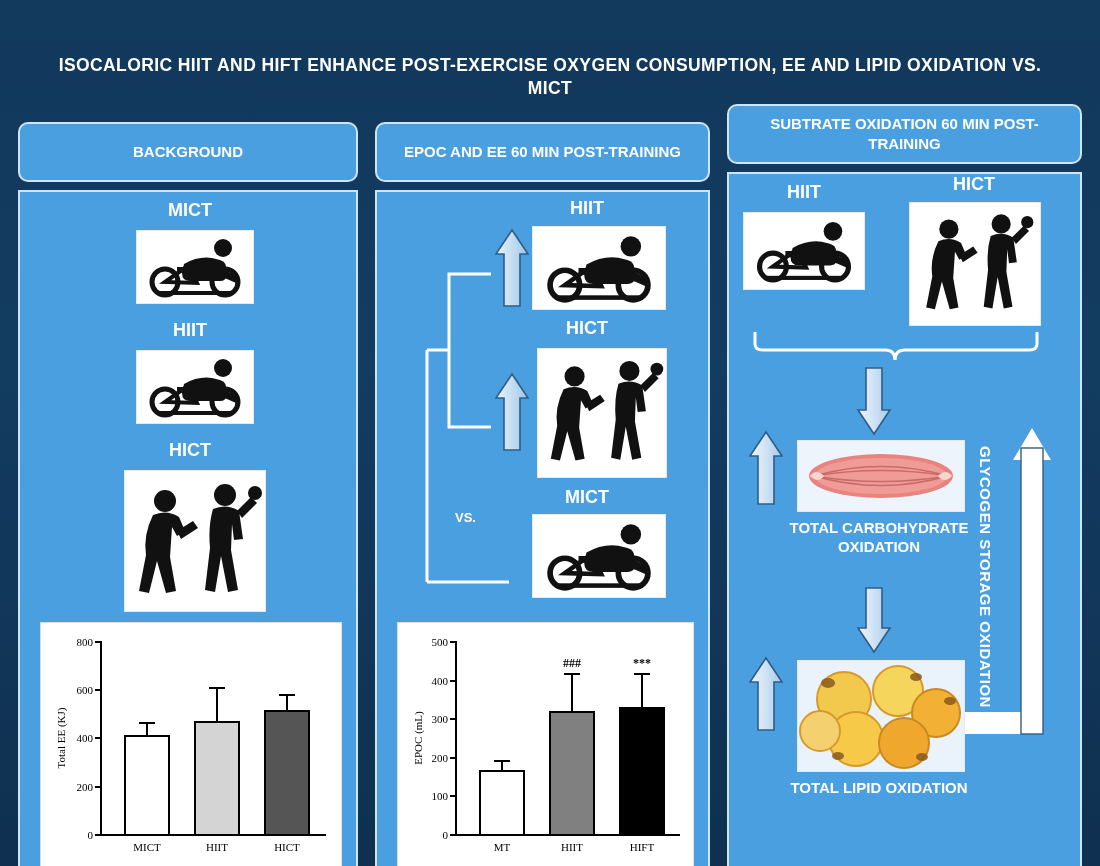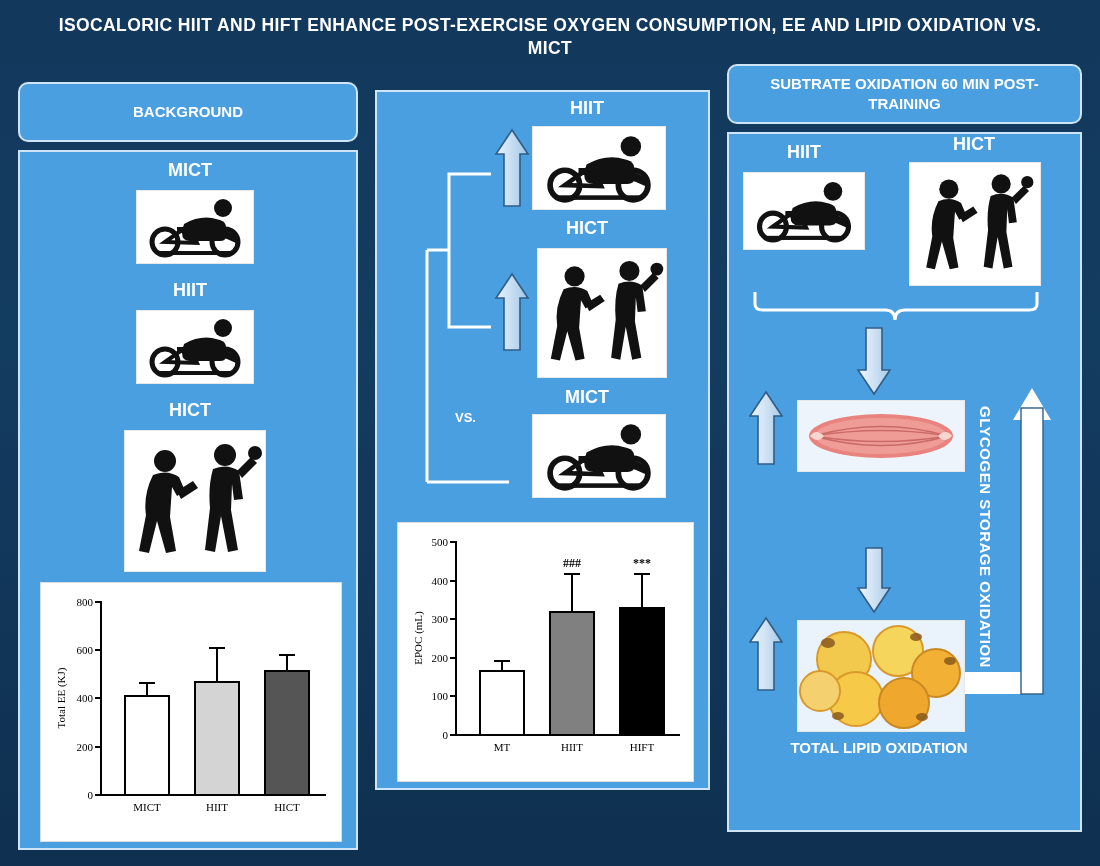--- a/index.html
+++ b/index.html
@@ -6,20 +6,21 @@
   body{
     width:1100px;height:866px;
     background:#123a5c;
     font-family:"Liberation Sans", sans-serif;
     overflow:hidden;
     position:relative;
   }
   .page{
     position:absolute;inset:0;
     background:linear-gradient(180deg,#12395c 0%,#133c61 40%,#0f3050 100%);
+    margin-top:40px;
   }
   .title{
     position:absolute;top:14px;left:50px;width:1000px;
     text-align:center;color:#ffffff;
     font-weight:bold;font-size:17.5px;line-height:23px;
     letter-spacing:.4px;
     text-transform:uppercase;
   }
   
   .col{position:absolute;}
@@ -192,20 +193,21 @@
           </g>
 
           <text x="24" y="115" font-family="Liberation Serif, serif" font-size="11" fill="#000" text-anchor="middle" transform="rotate(-90 24 115)">Total EE  (KJ)</text>
         </svg>
       </div>
 
     </div>
   </div>
 
   <div class="col" id="col2">
+    <div class="col-head">EPOC and EE 60 min post-training</div>
     <div class="col-body">
 
       <div class="lbl" style="left:90px;top:6px;width:240px;">HIIT</div>
       <div class="photo" style="left:155px;top:34px;width:132px;height:82px;">
         <svg viewBox="0 0 116 72">
           <g fill="#111">
             <circle cx="86" cy="17" r="9"></circle>
             <path d="M47 33 q14 -8 28 -6 l8 2 q6 2 6 7 l0 9 q0 5 -6 5 l-30 0 q-8 0 -8 -8 z"></path>
             <path d="M74 40 q10 -3 18 1 l10 5 -3 6 -9 -4 q-8 -3 -16 0 z"></path>
             <path d="M40 36 l10 0 0 6 -10 0 z"></path>
@@ -390,20 +392,21 @@
             <path d="M16 35 Q83 16 150 35"></path>
             <path d="M16 35 Q83 24 150 35"></path>
             <path d="M16 35 Q83 46 150 35"></path>
             <path d="M16 35 Q83 54 150 35"></path>
           </g>
           <path d="M12 35 q6 -8 14 0 q-6 8 -14 0z" fill="#f6d6cf"></path>
           <path d="M154 35 q-6 -8 -14 0 q6 8 14 0z" fill="#f6d6cf"></path>
         </svg>
       </div>
 
+      <div class="lbl small" style="left:50px;top:344px;width:200px;">Total carbohydrate oxidation</div>
 
       <div class="uparrow" style="left:20px;top:256px;width:34px;height:76px;">
         <svg viewBox="0 0 34 76">
           <path d="M17 2 L33 26 L25 26 L25 74 L9 74 L9 26 L1 26 Z" fill="url(#g3a)" stroke="#2f5d86" stroke-width="1.6"></path>
         </svg>
       </div>
 
       <div class="downarrow" style="left:127px;top:412px;width:36px;height:68px;">
         <svg viewBox="0 0 36 68">
           <path d="M18 66 L34 42 L26 42 L26 2 L10 2 L10 42 L2 42 Z" fill="url(#g3a)" stroke="#2f5d86" stroke-width="1.6"></path>

